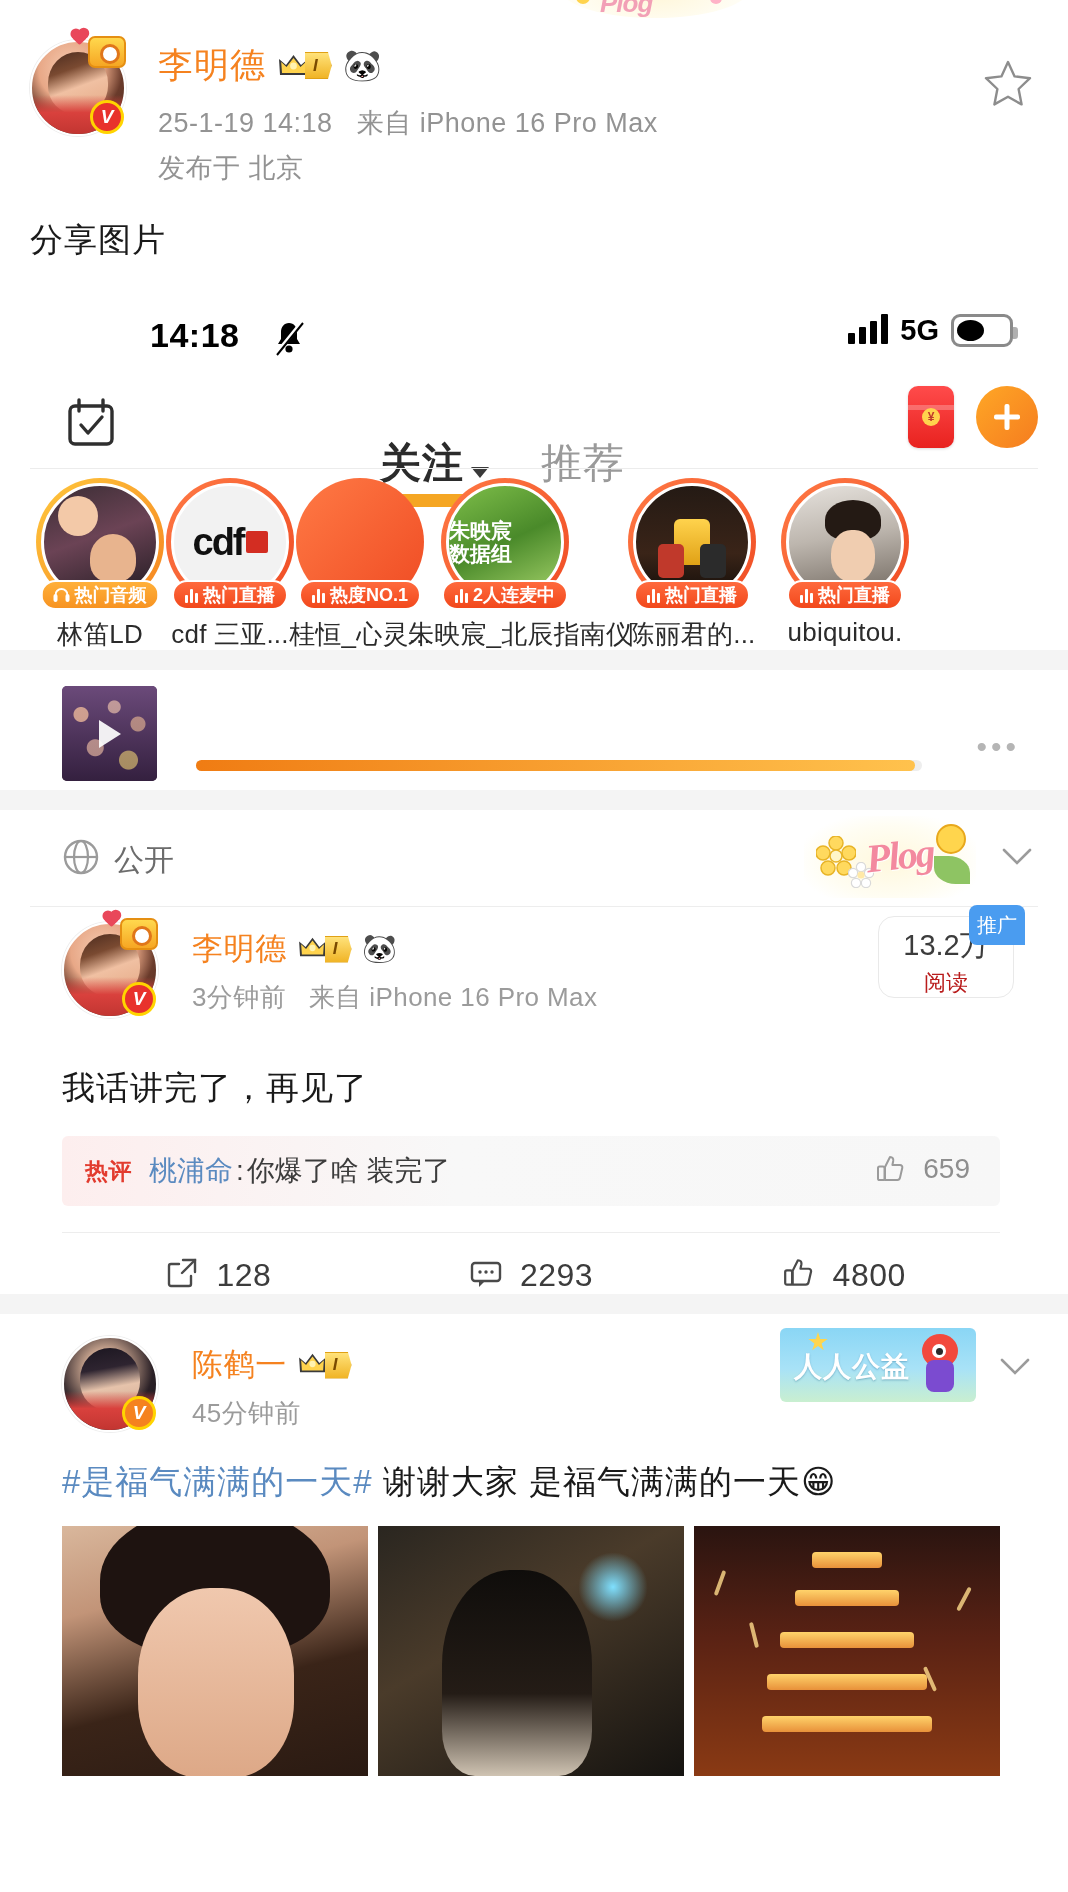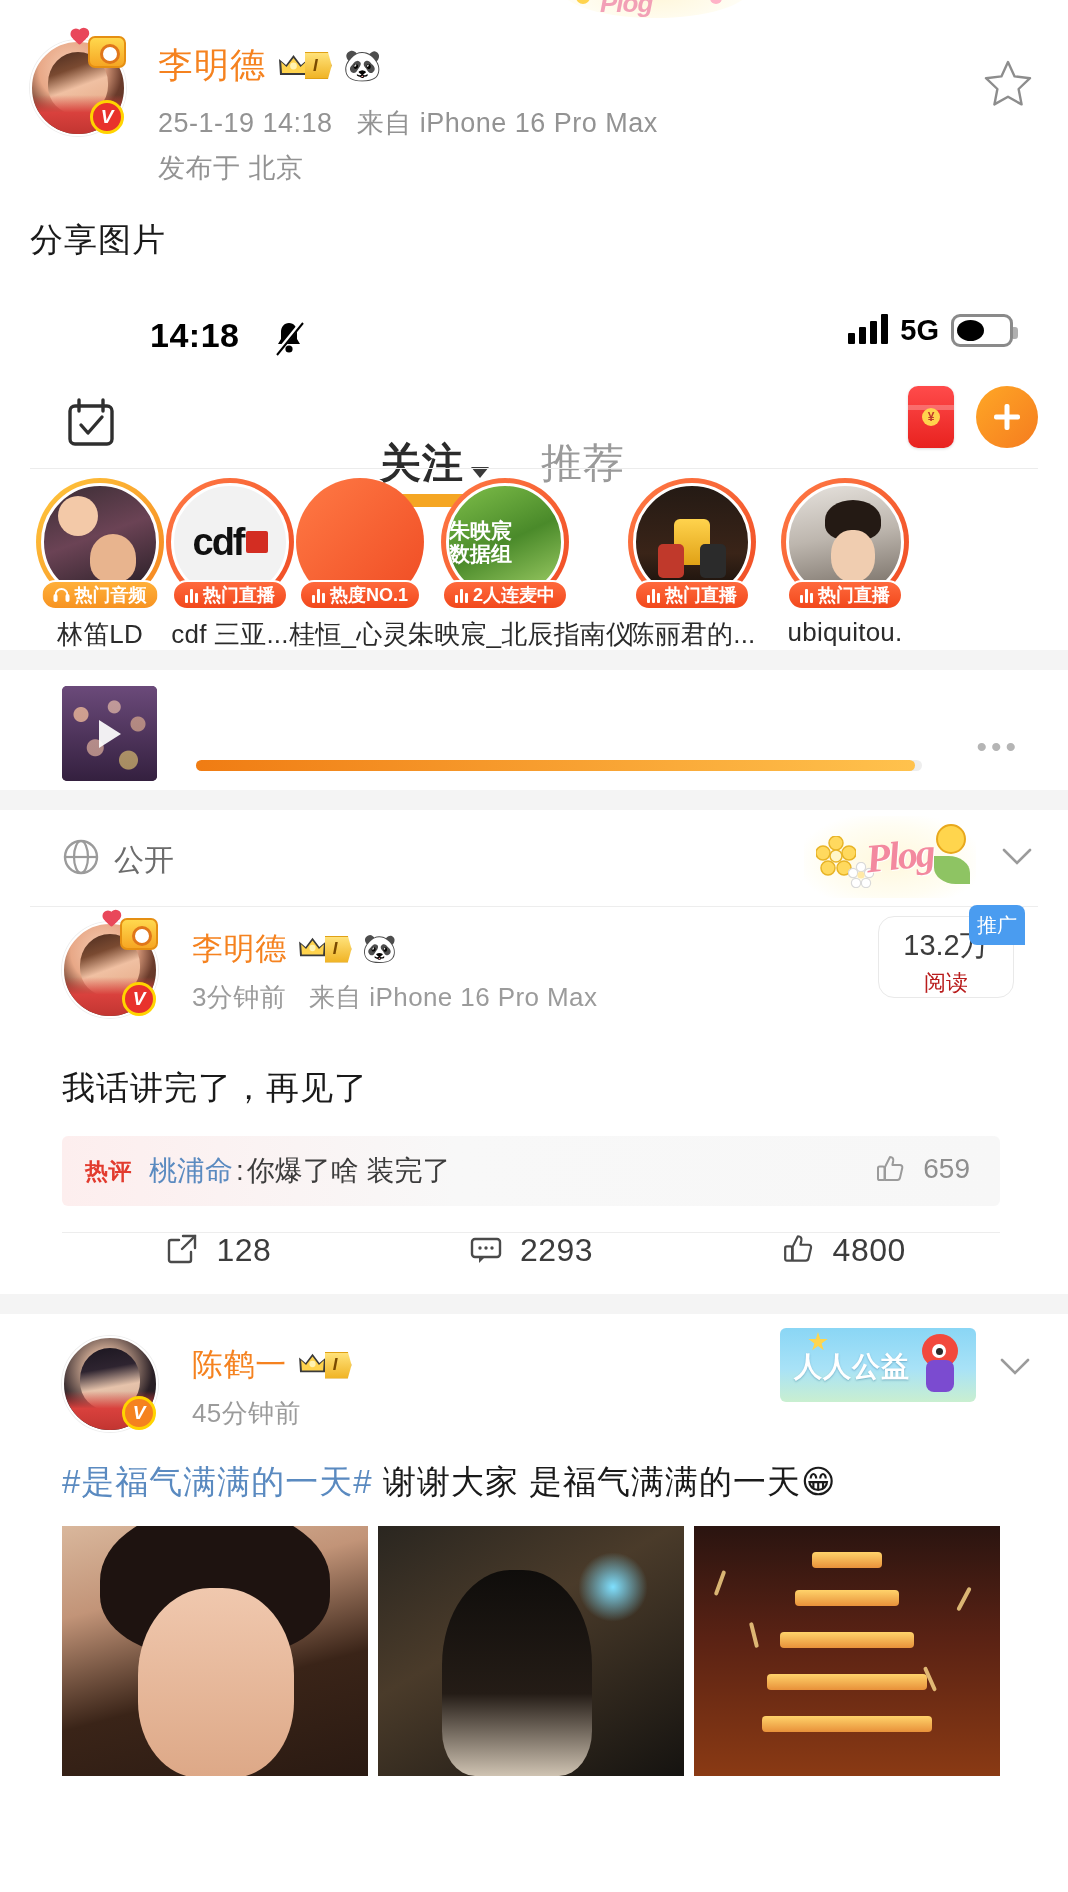--- a/index.html
+++ b/index.html
@@ -301,21 +301,21 @@
   }
   .hc-tag{
     margin-left:18px; color:#e23b2e; font-size:23px; font-weight:bold;
     padding:2px 5px; letter-spacing:0.5px; font-family:"Liberation Serif", serif;
   }
   .hc-user{ margin-left:12px; color:#5a8ac0; font-size:28px; }
   .hc-body{ color:#3c3c3c; font-size:28px; margin-left:3px; }
   .hc-like{ margin-left:auto; margin-right:30px; display:flex; gap:16px; }
   .hc-like-num{ font-size:28px; color:#8e8e8e; }
   .act-bar{ position:absolute; left:62px; width:938px; height:86px; display:flex; }
-  .act{ flex:1; display:flex; align-items:flex-start; justify-content:center; gap:17px; }
+  .act{ flex:1; display:flex; align-items:center; justify-content:center; gap:17px; }
   .act-num{ font-size:32px; color:#3c3c3c; letter-spacing:0.5px; }
   .act-sep{ position:absolute; left:62px; width:938px; height:1px; background:#ededed; }
 
   
   .charity-badge{
     position:absolute; right:92px; top:14px; width:196px; height:74px; border-radius:6px;
     background:linear-gradient(180deg,#8ad6f5 0%, #a8e2f7 55%, #c9efd0 100%);
     overflow:hidden;
   }
   .cb-text{

